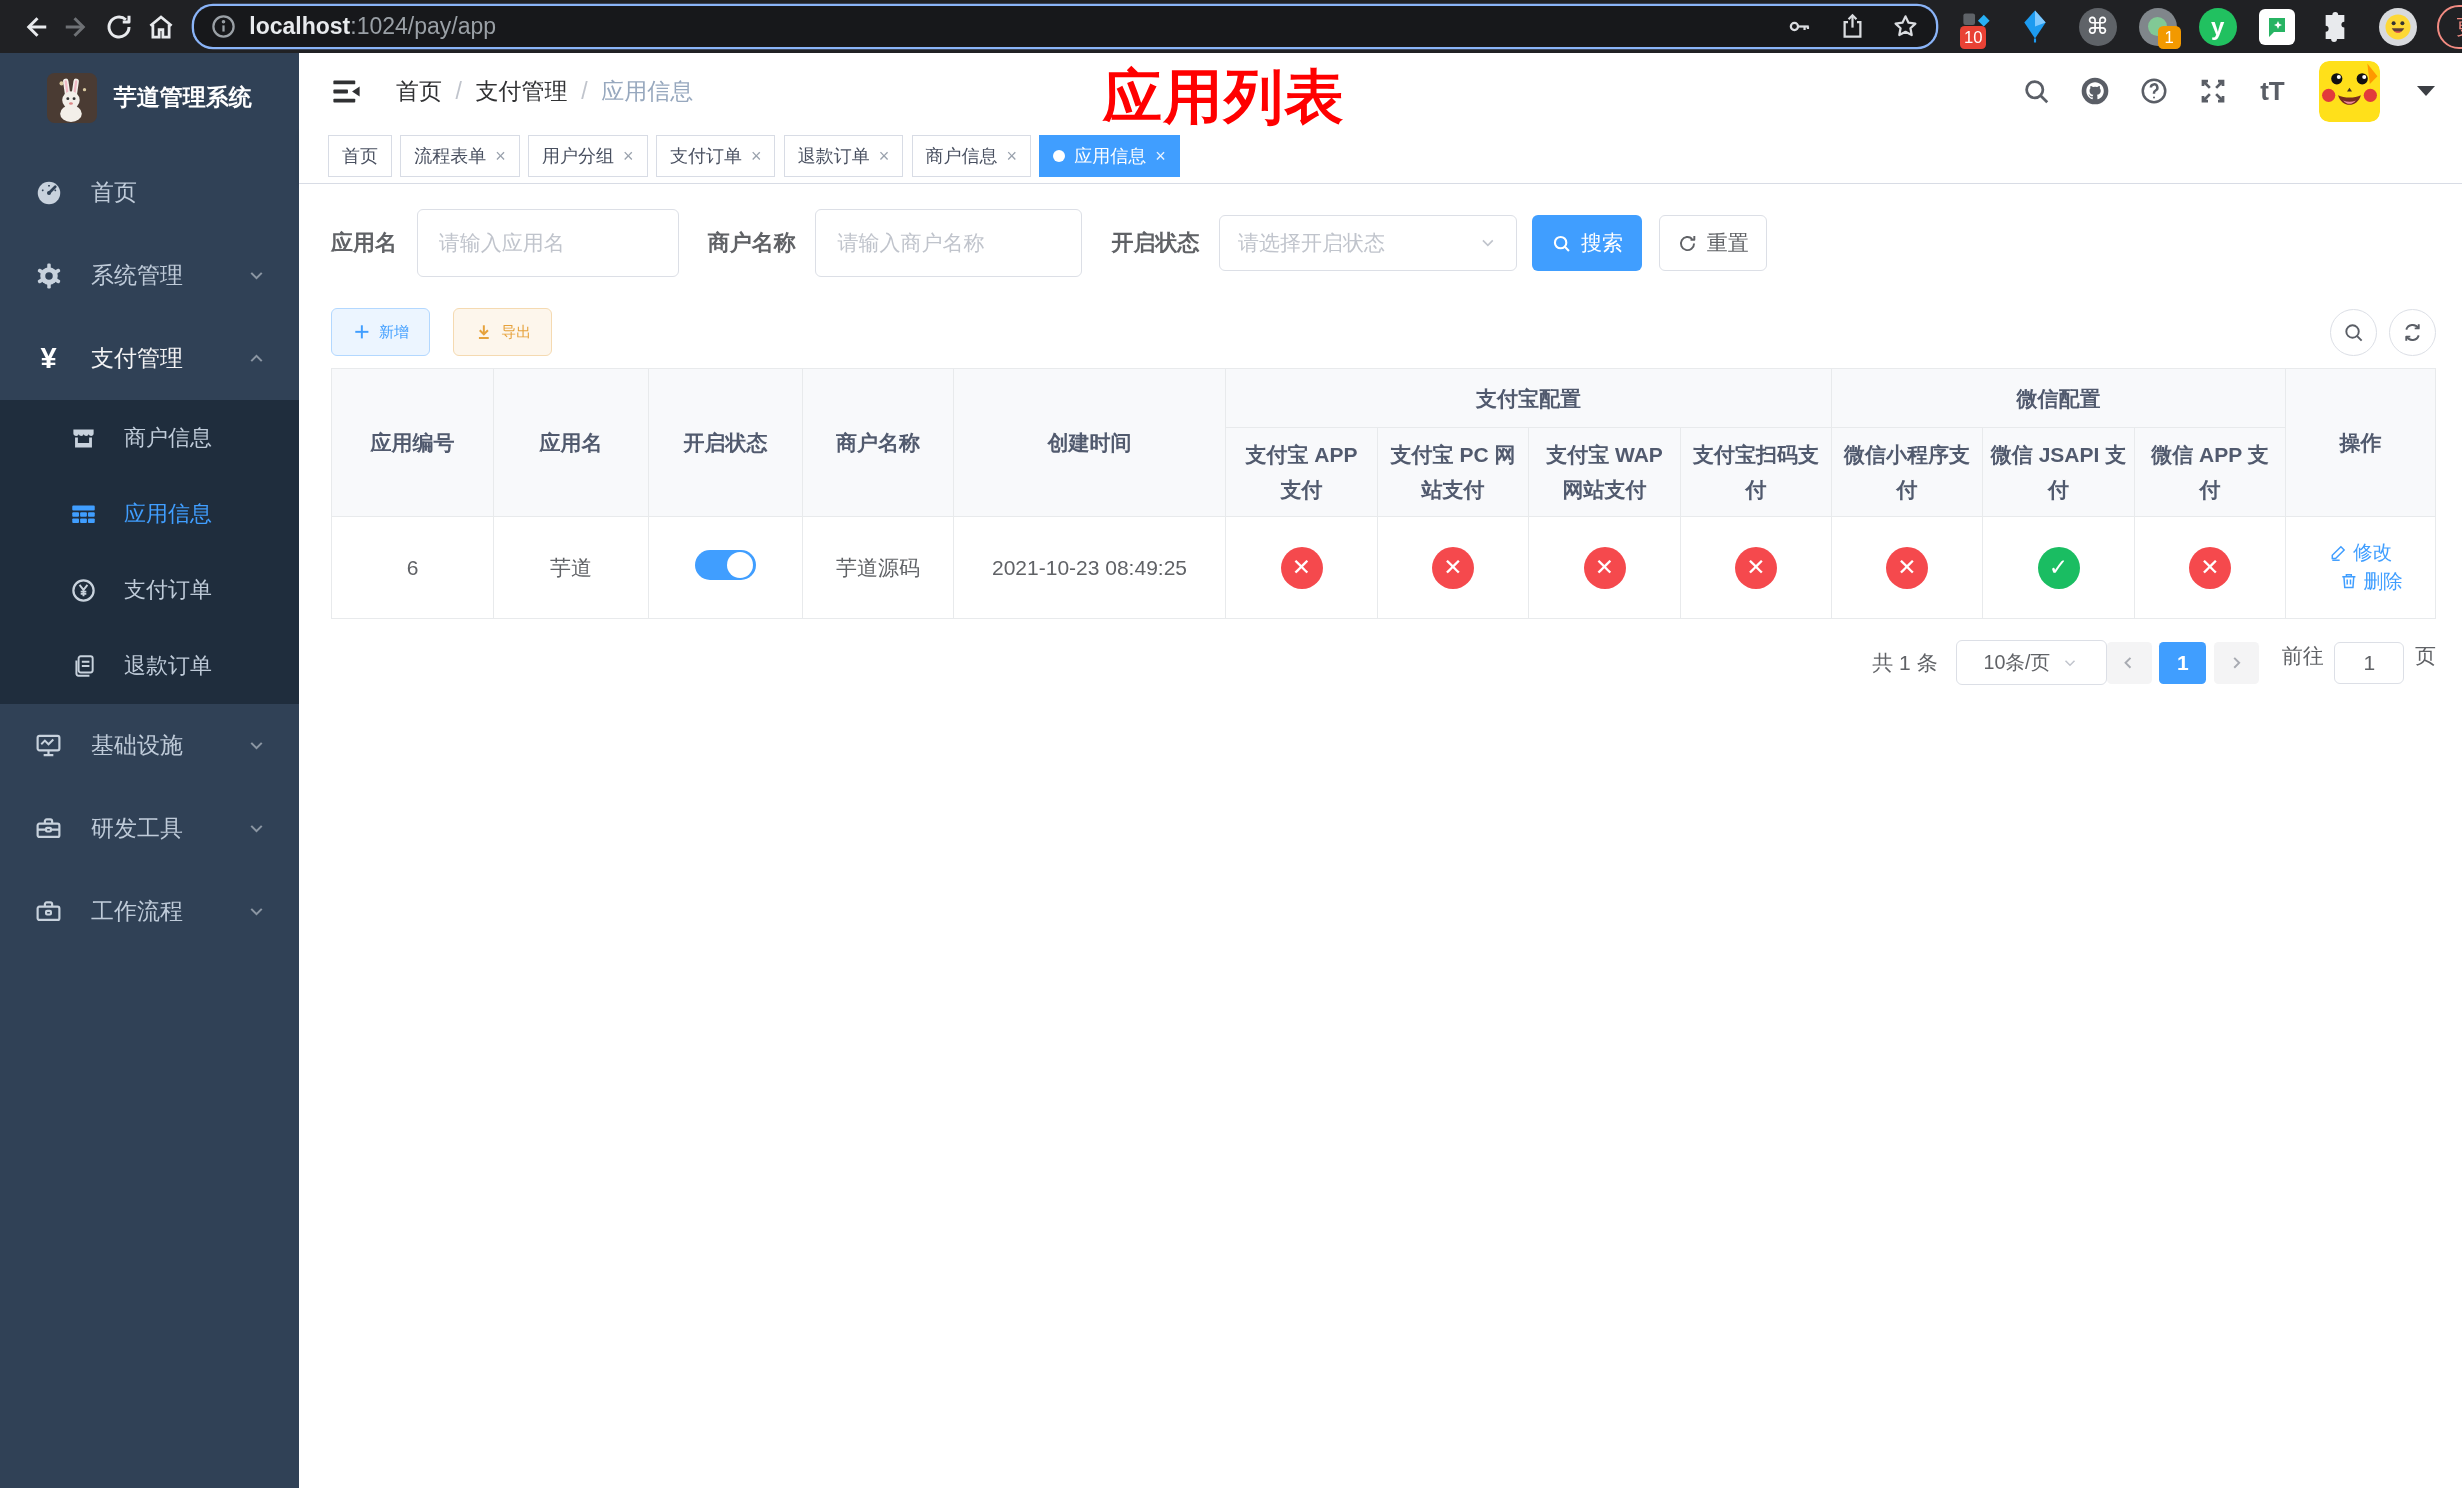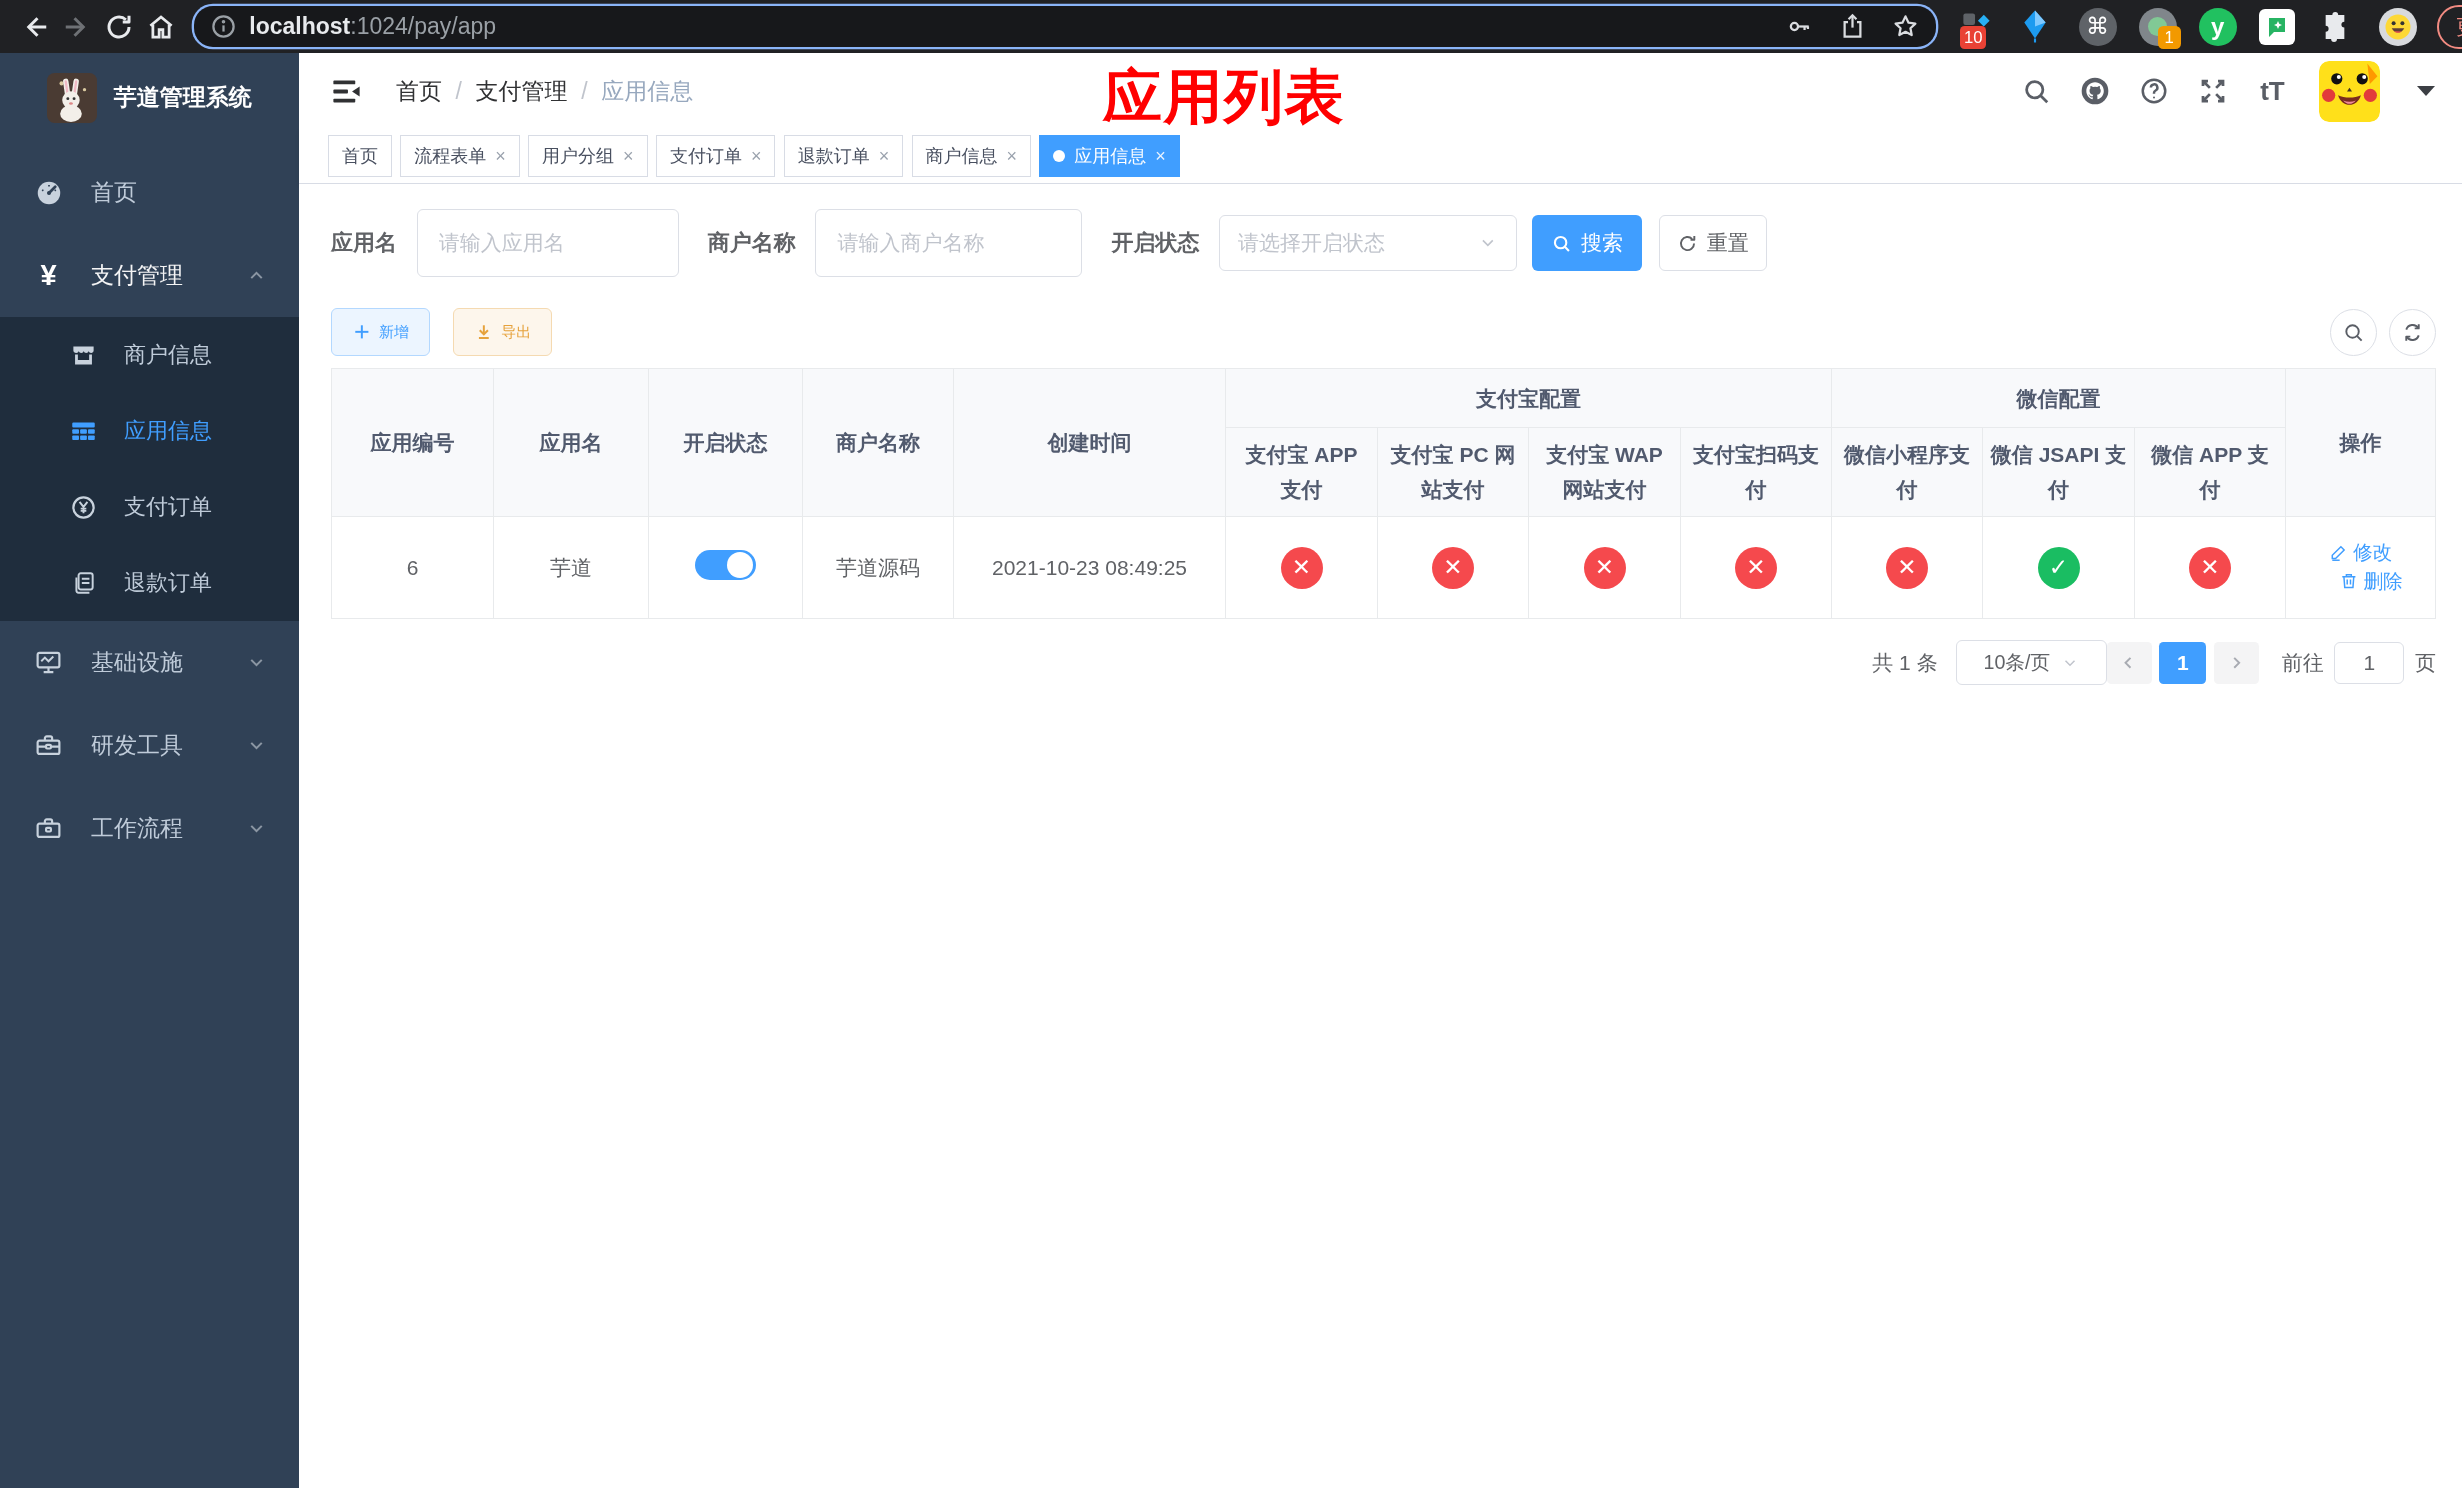--- a/index.html
+++ b/index.html
@@ -115,21 +115,21 @@
 
   
   .pager { display:flex; align-items:center; justify-content:flex-end; margin-top:21px; font-size:21px; color:#606266; }
   .pg-total { margin-right:18px; }
   .pg-size { width:151px; height:45px; border:0.8px solid #dcdfe6; border-radius:6px; display:flex; align-items:center;
     justify-content:center; gap:10.6px; color:#606266; font-size:19.7px; cursor:pointer; }
   .pg-btn { width:45px; height:42px; background:#f4f4f5; border-radius:4.5px; display:flex; align-items:center;
     justify-content:center; color:#a8abb2; cursor:pointer; }
   .pg-page { width:47px; height:42px; background:#409eff; color:#fff; border-radius:4.5px; display:flex; align-items:center;
     justify-content:center; font-weight:bold; margin:0 7.6px; cursor:pointer; }
-  .pg-goto { margin-left:23px; display:flex; align-items:center; gap:10.6px; }
+  .pg-goto { margin-left:23px; display:flex; gap:10.6px; }
   .pg-input { width:70px; height:42px; border:0.8px solid #dcdfe6; border-radius:6px; text-align:center; font-size:21px;
     color:#606266; font-family:inherit; }
 </style>
 </head>
 <body>
 
 <div class="browser">
   <div class="nav-btn">
     <svg width="30" height="30" viewBox="0 0 24 24" fill="none" stroke="currentColor" stroke-width="2.4">
         <path d="M14 5l-7 7 7 7"></path>
@@ -267,20 +267,42 @@
           <svg width="30" height="30" viewBox="0 0 24 24">
               <circle cx="12" cy="12" r="9" fill="currentColor"></circle>
               <path d="M12 12L17 7" stroke="#304156" stroke-width="2.2" stroke-linecap="round"></path>
               <circle cx="12" cy="12" r="1.6" fill="#304156"></circle>
               <path d="M6.5 9.5l1 .7M12 5.5v1.3M17.5 9.5l-1 .7" stroke="#304156" stroke-width="1.4"></path>
             </svg>
         </span>
         <span>首页</span>
       </div>
 
+      <div class="menu-item">
+        <span class="mi-icon">
+          <svg width="30" height="30" viewBox="0 0 24 24" fill="currentColor">
+              <g>
+                <rect x="10.6" y="2" width="2.8" height="4.4" rx="1"></rect>
+                <rect x="10.6" y="17.6" width="2.8" height="4.4" rx="1"></rect>
+                <rect x="10.6" y="2" width="2.8" height="4.4" rx="1" transform="rotate(60 12 12)"></rect>
+                <rect x="10.6" y="17.6" width="2.8" height="4.4" rx="1" transform="rotate(60 12 12)"></rect>
+                <rect x="10.6" y="2" width="2.8" height="4.4" rx="1" transform="rotate(120 12 12)"></rect>
+                <rect x="10.6" y="17.6" width="2.8" height="4.4" rx="1" transform="rotate(120 12 12)"></rect>
+                <circle cx="12" cy="12" r="7"></circle>
+                <circle cx="12" cy="12" r="3" fill="#304156"></circle>
+              </g>
+            </svg>
+        </span>
+        <span>系统管理</span>
+        <span class="chev">
+          <svg width="21" height="21" viewBox="0 0 24 24" fill="none" stroke="currentColor" stroke-width="2.4">
+              <polyline points="6,9 12,15 18,9"></polyline>
+            </svg>
+        </span>
+      </div>
 
       <div class="menu-item">
         <span class="mi-icon" style="color:#fff;font-size:29px;font-weight:bold">¥</span>
         <span style="color:#f4f4f5">支付管理</span>
         <span class="chev">
           <svg width="21" height="21" viewBox="0 0 24 24" fill="none" stroke="currentColor" stroke-width="2.4">
               <polyline points="6,15 12,9 18,15"></polyline>
             </svg>
         </span>
       </div>

